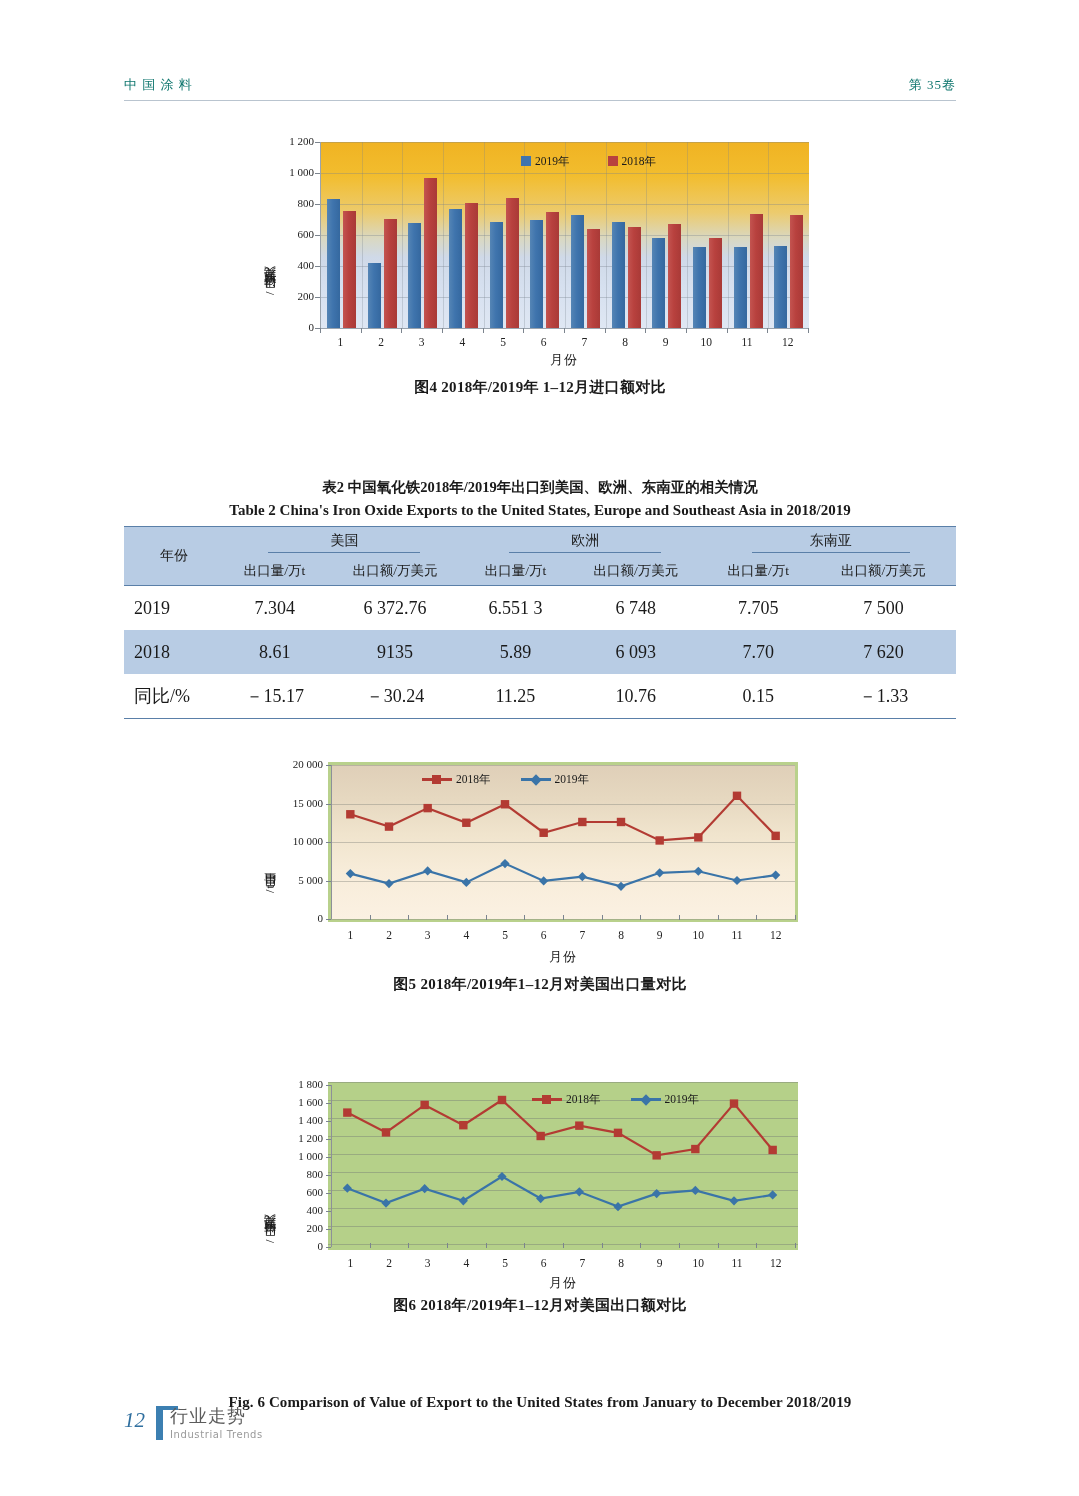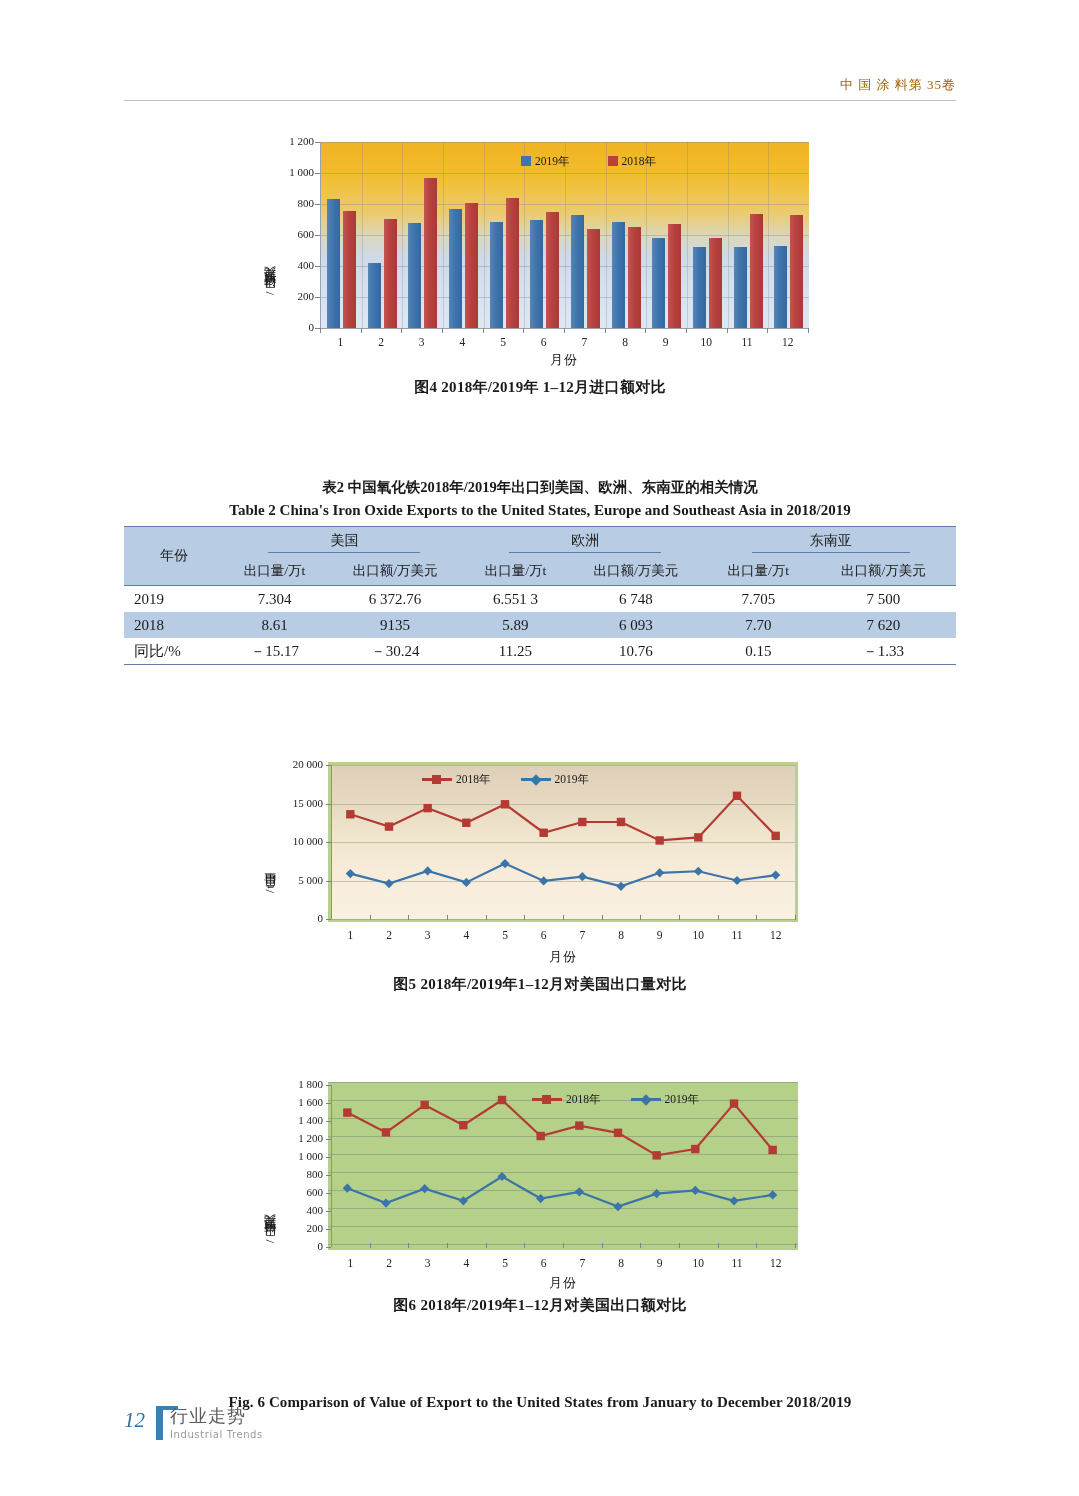--- a/index.html
+++ b/index.html
@@ -9,22 +9,22 @@
     font-family:"Liberation Serif","DejaVu Serif",serif;
     color:#1a1a1a;
     position:relative;
     overflow:hidden;
   }
   .page{position:relative;width:1079px;height:1496px;}
 
   
   .runhead{
     position:absolute;left:124px;top:76px;width:832px;
-    display:flex;justify-content:flex-end;align-items:flex-end;
-    font-size:13px;color:#a16207;letter-spacing:1px;
+    display:flex;justify-content:space-between;align-items:flex-end;
+    font-size:13px;color:#0f766e;letter-spacing:1px;
   }
   .runhead .rule{
     position:absolute;left:0;top:24px;width:832px;height:1px;background:#b9c4cf;
   }
 
   
   .cap-cn{font-size:15px;font-weight:bold;text-align:center;letter-spacing:.3px;}
   .cap-en{font-size:15px;font-weight:bold;text-align:center;letter-spacing:.1px;}
 
   
@@ -61,21 +61,21 @@
   #tbl2title-cn{font-size:14.5px;font-weight:bold;text-align:center;}
   #tbl2title-en{font-size:15px;font-weight:bold;text-align:center;margin-top:5px;}
   table.t2{border-collapse:collapse;width:832px;margin-top:7px;font-size:14px;}
   table.t2 th,table.t2 td{padding:0;text-align:center;font-weight:normal;}
   .t2 .hdrband{background:#b8cce4;}
   .t2 .rowband{background:#b8cce4;}
   .t2 tr.topline td,.t2 tr.topline th{border-top:1.6px solid #5a7fa8;}
   .hcell-top{height:30px;font-size:14px;}
   .hcell-sub{height:28px;font-size:13.5px;}
   .underlabel{border-bottom:1px solid #5a7fa8;}
-  .t2 td.datacell{height:26px;font-size:15px;}
+  .t2 td.datacell{height:44px;font-size:18px;}
   .t2 .yearcell{font-size:14.5px;}
   .rule-thick{border-bottom:1.6px solid #5a7fa8;}
 
   
   #fig5{position:absolute;left:262px;top:758px;width:570px;height:200px;}
   #f5plot{
     position:absolute;left:66px;top:4px;width:470px;height:160px;
     background:#b9d18c;border:0;
   }
   #f5inner{

